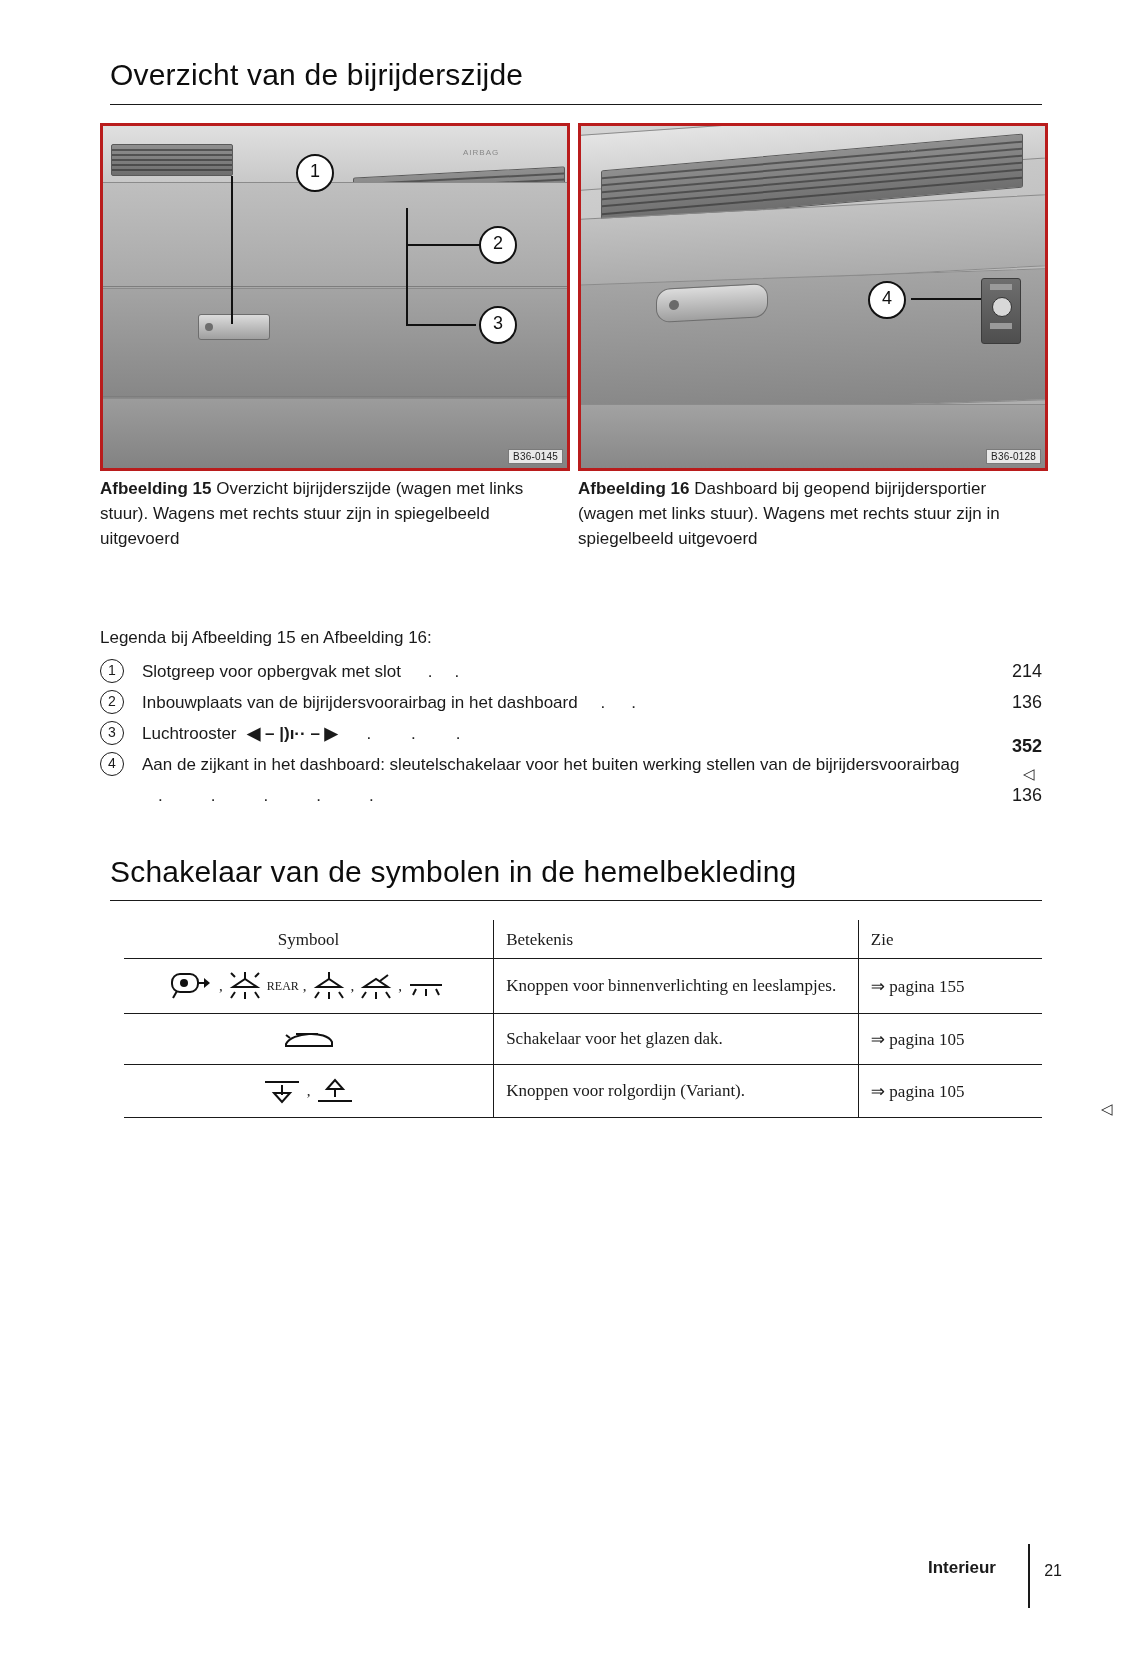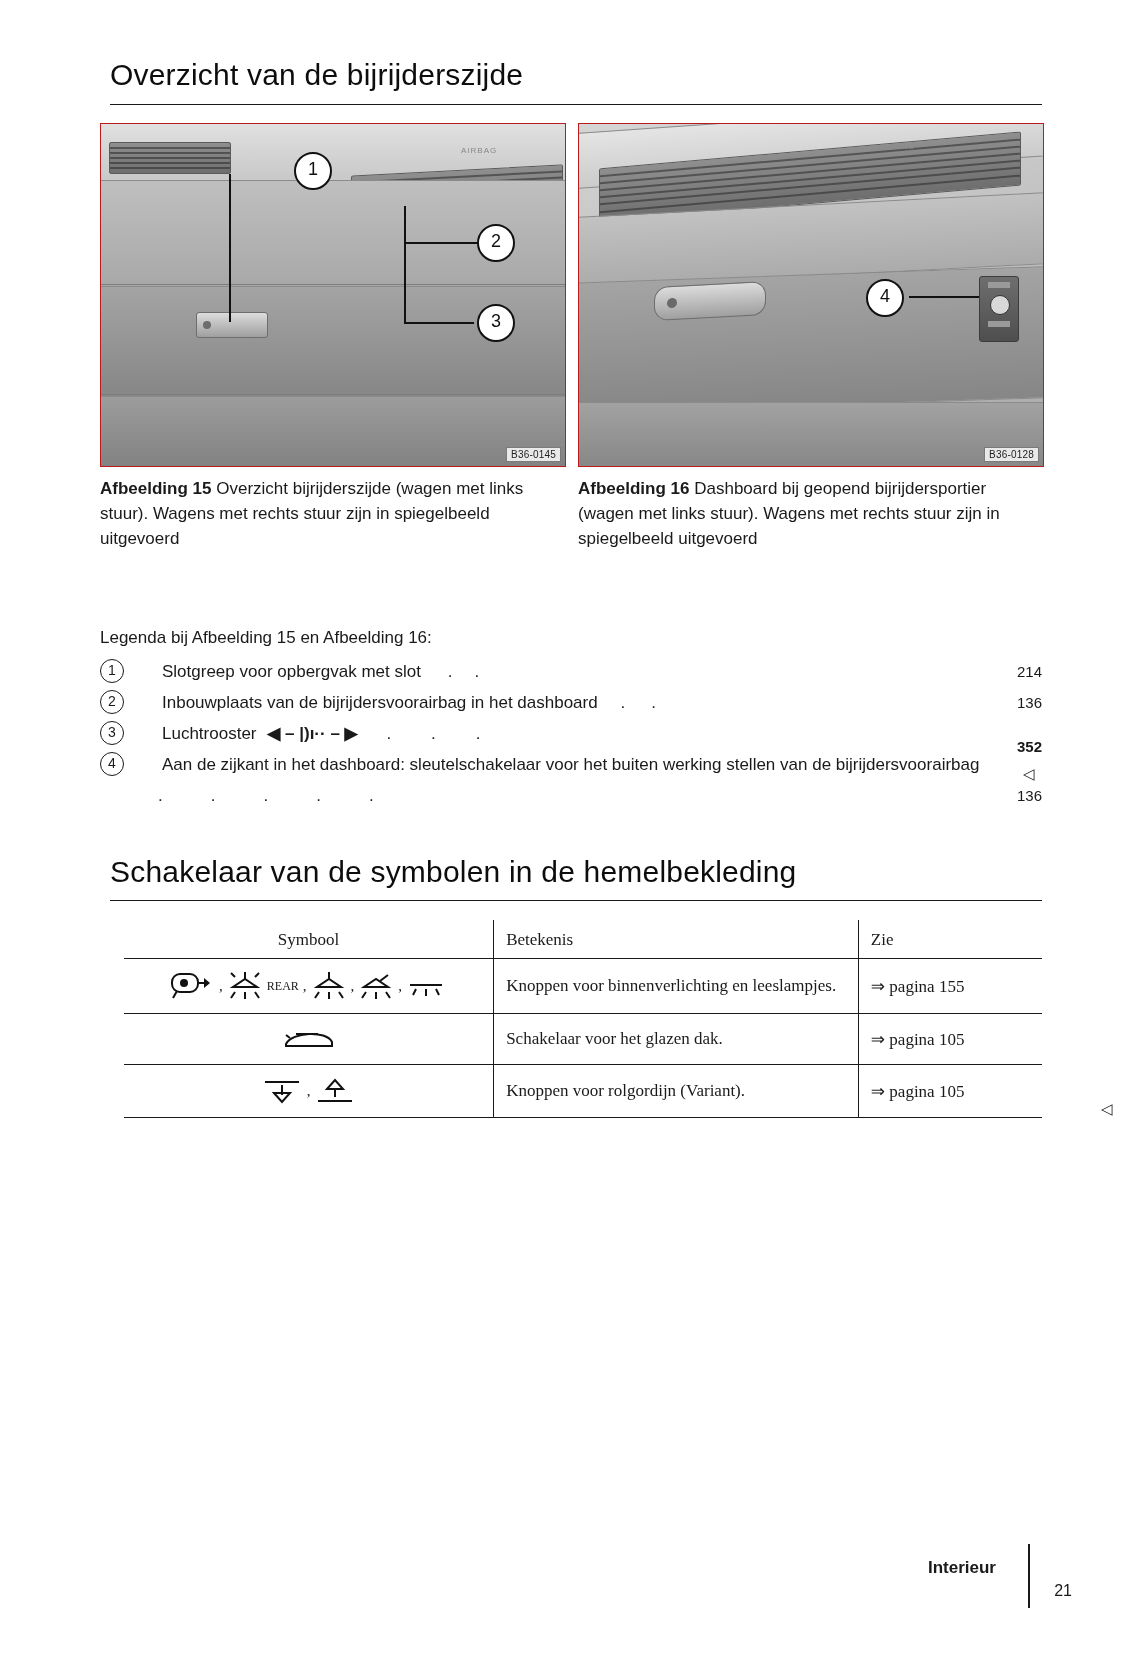--- a/index.html
+++ b/index.html
@@ -31,21 +31,21 @@
     color: #0d0d0d;
   }
   .h1-rule {
     position: absolute;
     border-top: 1.5px solid #1a1a1a;
   }
 
   
   .figure {
     position: absolute;
-    border: 1px solid #b91c1c;
+    border: 3px solid #b91c1c;
     overflow: hidden;
     background: #cdcdcd;
   }
   .fig-badge {
     position: absolute;
     right: 4px;
     bottom: 4px;
     background: #e9e9e9;
     border: 1px solid #7a7a7a;
     font-size: 10px;
@@ -143,26 +143,26 @@
   .legend-bullet {
     position: absolute;
     left: 0; top: 3px;
     width: 22px; height: 22px;
     border: 1.3px solid #1a1a1a;
     border-radius: 50%;
     font-size: 14px;
     line-height: 21px;
     text-align: center;
   }
-  .legend-text { display: inline; margin-left: 20px; }
+  .legend-text { display: inline; }
   .legend-page {
     position: absolute;
     right: 0;
     text-align: right;
-    font-size: 15px;
+    font-size: 18px;
   }
   .end-mark {
     position: absolute;
     font-size: 15px;
     color: #1a1a1a;
   }
 
   
   .tbl {
     position: absolute;
@@ -218,24 +218,23 @@
   .footer-rule {
     position: absolute;
     right: 112px;
     top: -6px;
     width: 2px;
     height: 64px;
     background: #1a1a1a;
   }
   .footer-page {
     position: absolute;
-    right: 70px;
+    right: 80px;
     top: 12px;
     font-size: 16px;
-    margin-top: 20px;
   }
 </style>
 </head>
 <body>
 
 <div class="page">
 
   <div class="h1" style="left:110px; top:58px;">Overzicht van de bijrijderszijde</div>
   <div class="h1-rule" style="left:110px; top:104px; width:932px;"></div>
 

